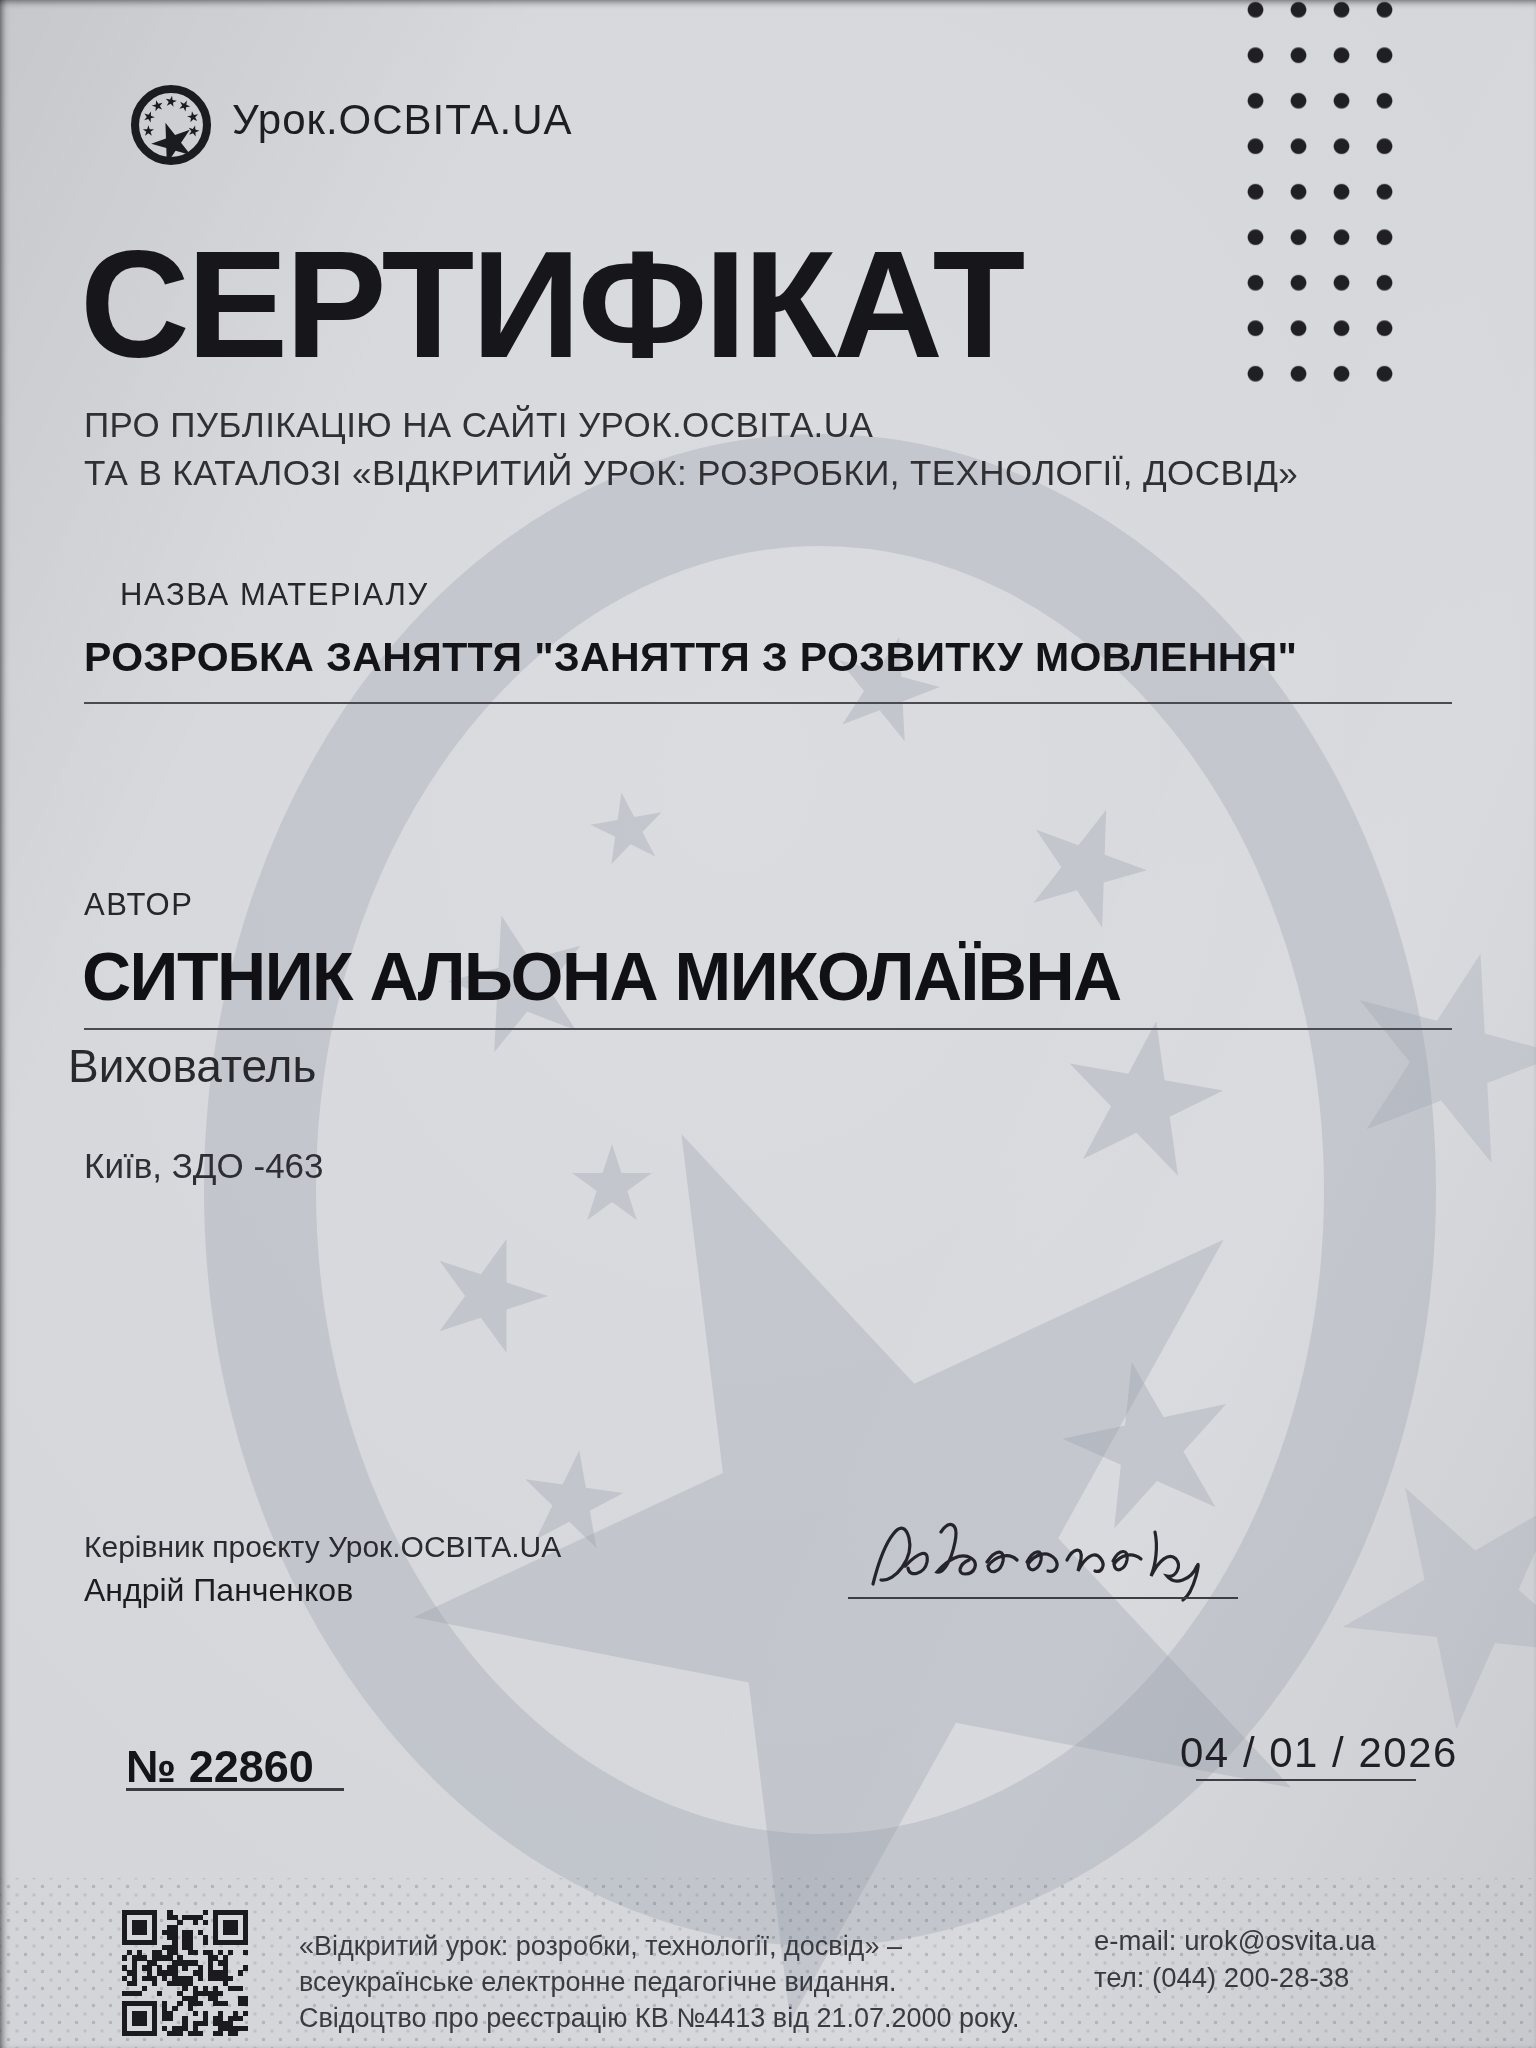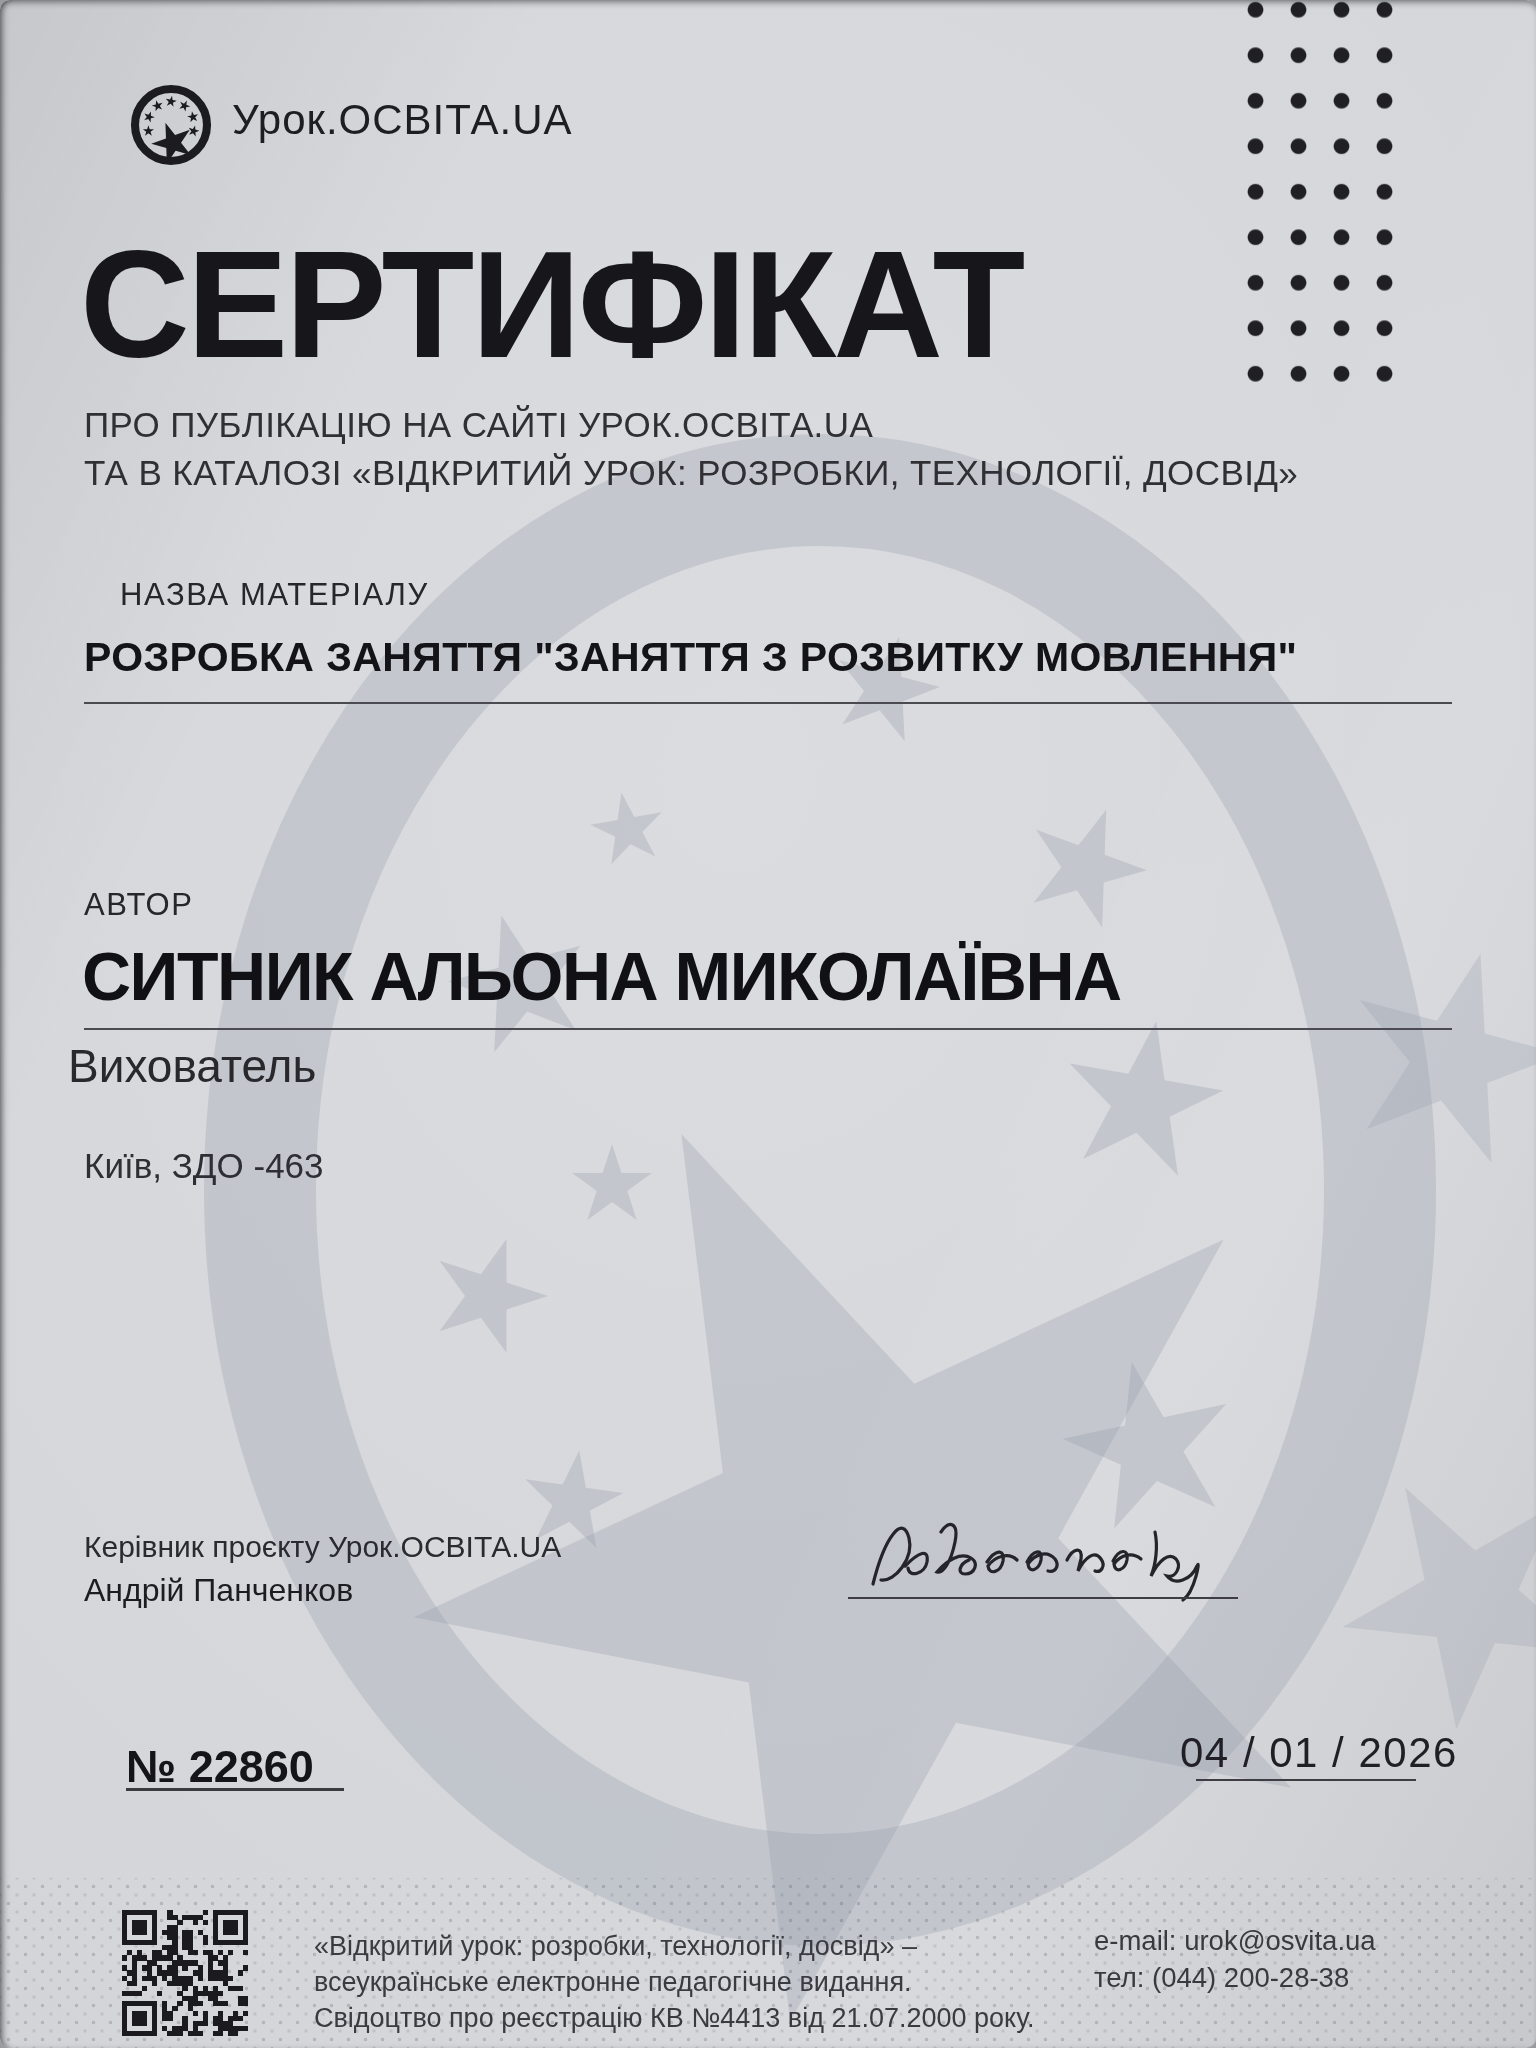--- a/index.html
+++ b/index.html
@@ -7,21 +7,20 @@
     position:relative;
     width:1536px;height:2048px;
     margin:0 auto;
     overflow:hidden;
     font-family:"Liberation Sans", sans-serif;
     color:#1c1c20;
     background:
       linear-gradient(115deg, rgba(0,0,0,0.07) 0%, rgba(0,0,0,0) 22%, rgba(0,0,0,0) 58%, rgba(255,255,255,0.06) 74%, rgba(0,0,0,0.05) 100%),
       radial-gradient(130% 120% at 48% 38%, #dadce0 0%, #d4d6da 55%, #c9cbd1 100%);
     box-shadow: inset 6px 0 7px -4px rgba(0,0,0,.55), inset 0 6px 7px -4px rgba(0,0,0,.45);
-    border-radius: 10px;
   }
   .abs{position:absolute;}
   
   .watermark{left:0;top:0;width:1536px;height:2048px;pointer-events:none;}
   
   .dotgrid{
     left:1234px;top:-13px;width:172px;height:410px;
     background-image:radial-gradient(circle, #1f1f24 7.2px, rgba(31,31,36,0) 8.4px);
     background-size:43px 45.5px;
   }
@@ -41,21 +40,21 @@
   .cert-no{left:126px;top:1736px;font-size:45px;line-height:45px;font-weight:700;color:#141419;margin-top:8px;}
   .cert-date{left:1180px;top:1732px;font-size:42px;line-height:42px;letter-spacing:1.5px;color:#1f1f25;}
   .footer-strip{
     left:0;top:1878px;width:1536px;height:170px;
     background-image:
       radial-gradient(circle, rgba(55,55,72,.20) 1.5px, rgba(55,55,72,0) 2.1px),
       radial-gradient(circle, rgba(55,55,72,.14) 1.3px, rgba(55,55,72,0) 1.9px);
     background-size:17px 17px,17px 17px;
     background-position:0 0,8.5px 8.5px;
   }
-  .footer-text{left:314px;top:1928px;font-size:27px;line-height:36px;color:#3a3a41;}
+  .footer-text{left:299px;top:1928px;font-size:27px;line-height:36px;color:#3a3a41;}
   .footer-contacts{left:1094px;top:1922px;font-size:27.5px;line-height:37px;color:#393940;}
   .qr{left:122px;top:1908px;width:126px;height:130px;}
   .qr svg{width:100%;height:100%;fill:#1a1a1f;}
 </style>
 </head>
 <body>
 
 <div class="page">
 
   <svg class="abs watermark" viewBox="0 0 1536 2048">

